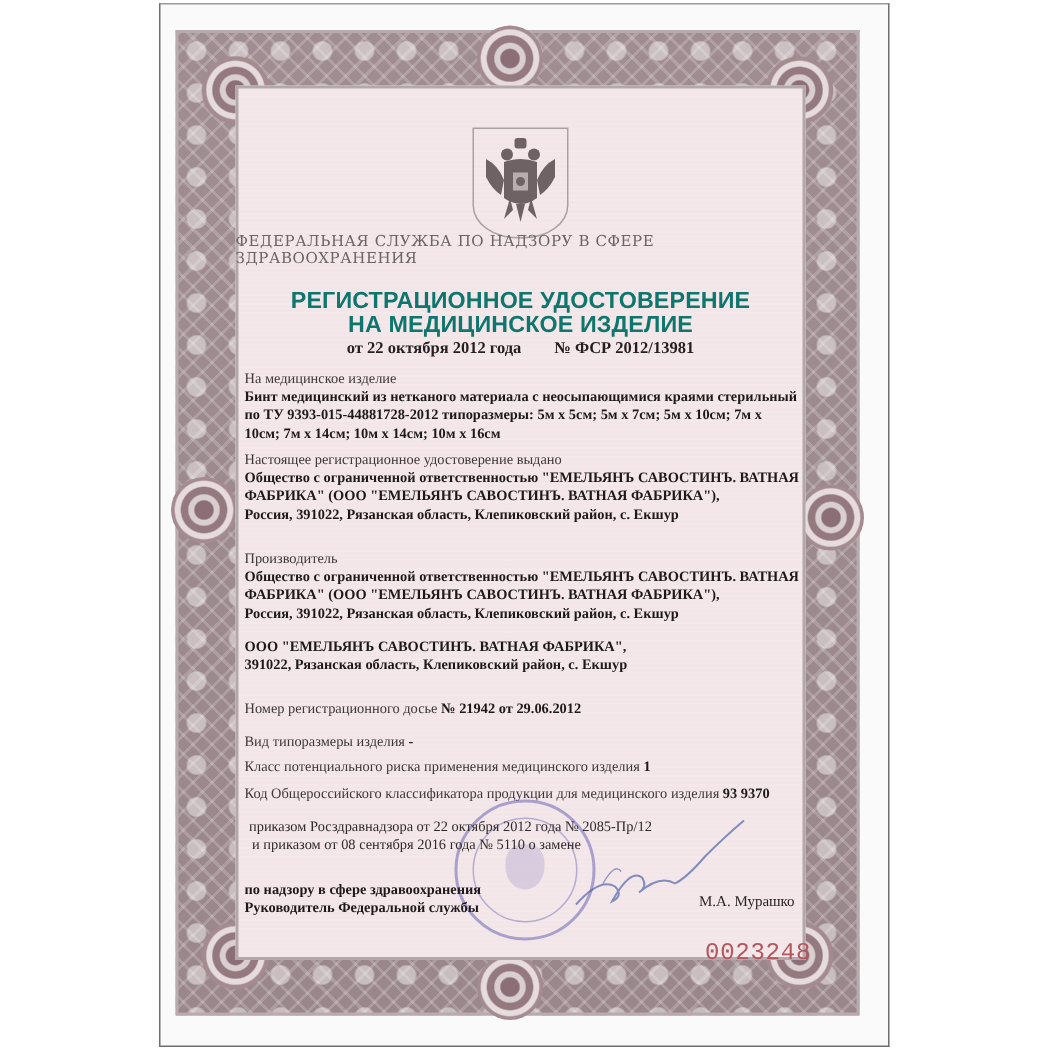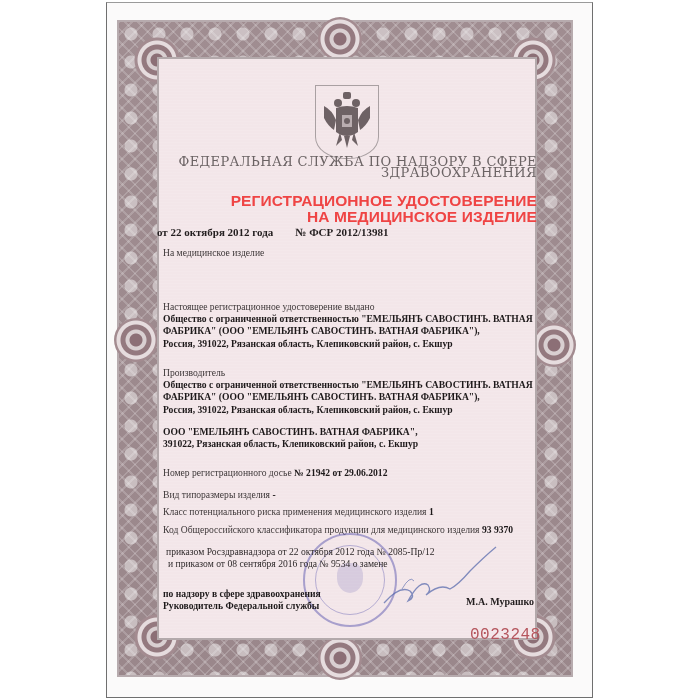--- a/index.html
+++ b/index.html
@@ -33,36 +33,36 @@
       repeating-linear-gradient(0deg, rgba(255,255,255,0.08) 0 1px, transparent 1px 3px),
       #f3e6e9;
     border:2px solid #b3a9ab; box-sizing:border-box;
   }
   .emblem {
     position:absolute; left:315px; top:85px; width:62px; height:72px;
     border:1px solid #a9a0a2; border-radius:0 0 30px 30px / 0 0 22px 22px;
   }
   .eagle { position:absolute; left:6px; top:4px; width:50px; height:62px; }
   .agency {
-    position:absolute; left:157px; top:156px; width:380px; text-align:right;
-    font-family:"DejaVu Serif", serif; font-size:13px; letter-spacing:0.4px; color:#6b6364; line-height:11px;
+    position:absolute; left:157px; top:156px; width:380px; text-align:left;
+    font-family:"DejaVu Serif", serif; font-size:10px; letter-spacing:0.4px; color:#6b6364; line-height:11px;
   }
   .title {
-    position:absolute; left:157px; top:193px; width:380px; text-align:right;
-    font-family:"Liberation Sans", sans-serif; font-weight:bold; color:#ef4444; font-size:15.5px; line-height:16px; letter-spacing:0.1px;
+    position:absolute; left:157px; top:193px; width:380px; text-align:center;
+    font-family:"Liberation Sans", sans-serif; font-weight:bold; color:#0f766e; font-size:15.5px; line-height:16px; letter-spacing:0.1px;
   }
   .dateline {
-    position:absolute; left:157px; top:226px; width:380px; text-align:left;
+    position:absolute; left:157px; top:226px; width:380px; text-align:center;
     font-weight:bold; font-size:11px; color:#231e1f;
   }
   .dateline .num { margin-left:22px; }
   .body { position:absolute; left:163px; width:370px; font-size:9.6px; line-height:12.2px; color:#2a2526; }
   .lbl { color:#3d3738; font-weight:normal; }
   .b { font-weight:bold; color:#1d191a; }
-  .sig-name { position:absolute; left:466px; top:596px; font-weight:bold; font-size:10px; color:#231e1f; }
+  .sig-name { position:absolute; left:466px; top:596px; font-weight:normal; font-size:10px; color:#231e1f; }
   .serial {
     position:absolute; left:470px; top:626px; font-family:"Liberation Mono", monospace;
     font-size:16px; color:#b5555d; letter-spacing:0.5px;
   }
   .stamp {
     position:absolute; left:303px; top:533px; width:94px; height:94px; border-radius:50%;
     border:2px solid rgba(105,100,180,0.55); box-sizing:border-box;
   }
   .stamp::before {
     content:""; position:absolute; left:10px; top:10px; right:10px; bottom:10px; border-radius:50%;
@@ -118,20 +118,21 @@
   <div>РЕГИСТРАЦИОННОЕ УДОСТОВЕРЕНИЕ</div>
   <div>НА МЕДИЦИНСКОЕ ИЗДЕЛИЕ</div>
 </div>
 
 <div class="dateline">
   <span>от  22 октября 2012 года</span><span class="num">№  ФСР 2012/13981</span>
 </div>
 
 <div class="body" style="top:247px">
   <div class="lbl">На медицинское изделие</div>
+  <div class="b">Бинт медицинский из нетканого материала с неосыпающимися краями стерильный по ТУ 9393-015-44881728-2012 типоразмеры: 5м х 5см; 5м х 7см; 5м х 10см; 7м х 10см; 7м х 14см; 10м х 14см; 10м х 16см</div>
 </div>
 
 <div class="body" style="top:301px">
   <div class="lbl">Настоящее регистрационное удостоверение выдано</div>
   <div class="b">Общество с ограниченной ответственностью "ЕМЕЛЬЯНЪ САВОСТИНЪ. ВАТНАЯ ФАБРИКА" (ООО "ЕМЕЛЬЯНЪ САВОСТИНЪ. ВАТНАЯ ФАБРИКА"),</div>
   <div class="b">Россия, 391022, Рязанская область, Клепиковский район, с. Екшур</div>
 </div>
 
 <div class="body" style="top:367px">
   <div class="lbl">Производитель</div>
@@ -161,21 +162,21 @@
 
 <div class="body" style="top:524px">
   <span class="lbl">Код Общероссийского классификатора продукции для медицинского изделия</span>
   <span class="b">93 9370</span>
 </div>
 
 <div class="stamp"></div>
 
 <div class="body" style="top:546px;left:166px;color:#2e292a">
   <div>приказом Росздравнадзора от 22 октября 2012 года № 2085-Пр/12</div>
-  <div style="padding-left:2px">и приказом от 08 сентября 2016 года № 9534 о замене</div>
+  <div style="padding-left:2px">и приказом от 08 сентября 2016 года № 5110 о замене</div>
 </div>
 
 <div class="body" style="top:588px">
   <div class="b">по надзору в сфере здравоохранения</div>
   <div class="b">Руководитель Федеральной службы</div>
 </div>
 
 <svg class="signature" viewBox="0 0 120 70">
   <path d="M4 58 Q20 40 30 46 Q36 52 28 56 Q40 34 48 40 Q52 46 46 50 Q60 38 70 44 Q78 40 90 26 Q104 12 116 2" fill="none" stroke="rgba(80,100,170,0.7)" stroke-width="1.3"></path>
   <path d="M22 44 Q30 30 34 36" fill="none" stroke="rgba(80,100,170,0.6)" stroke-width="1"></path>

